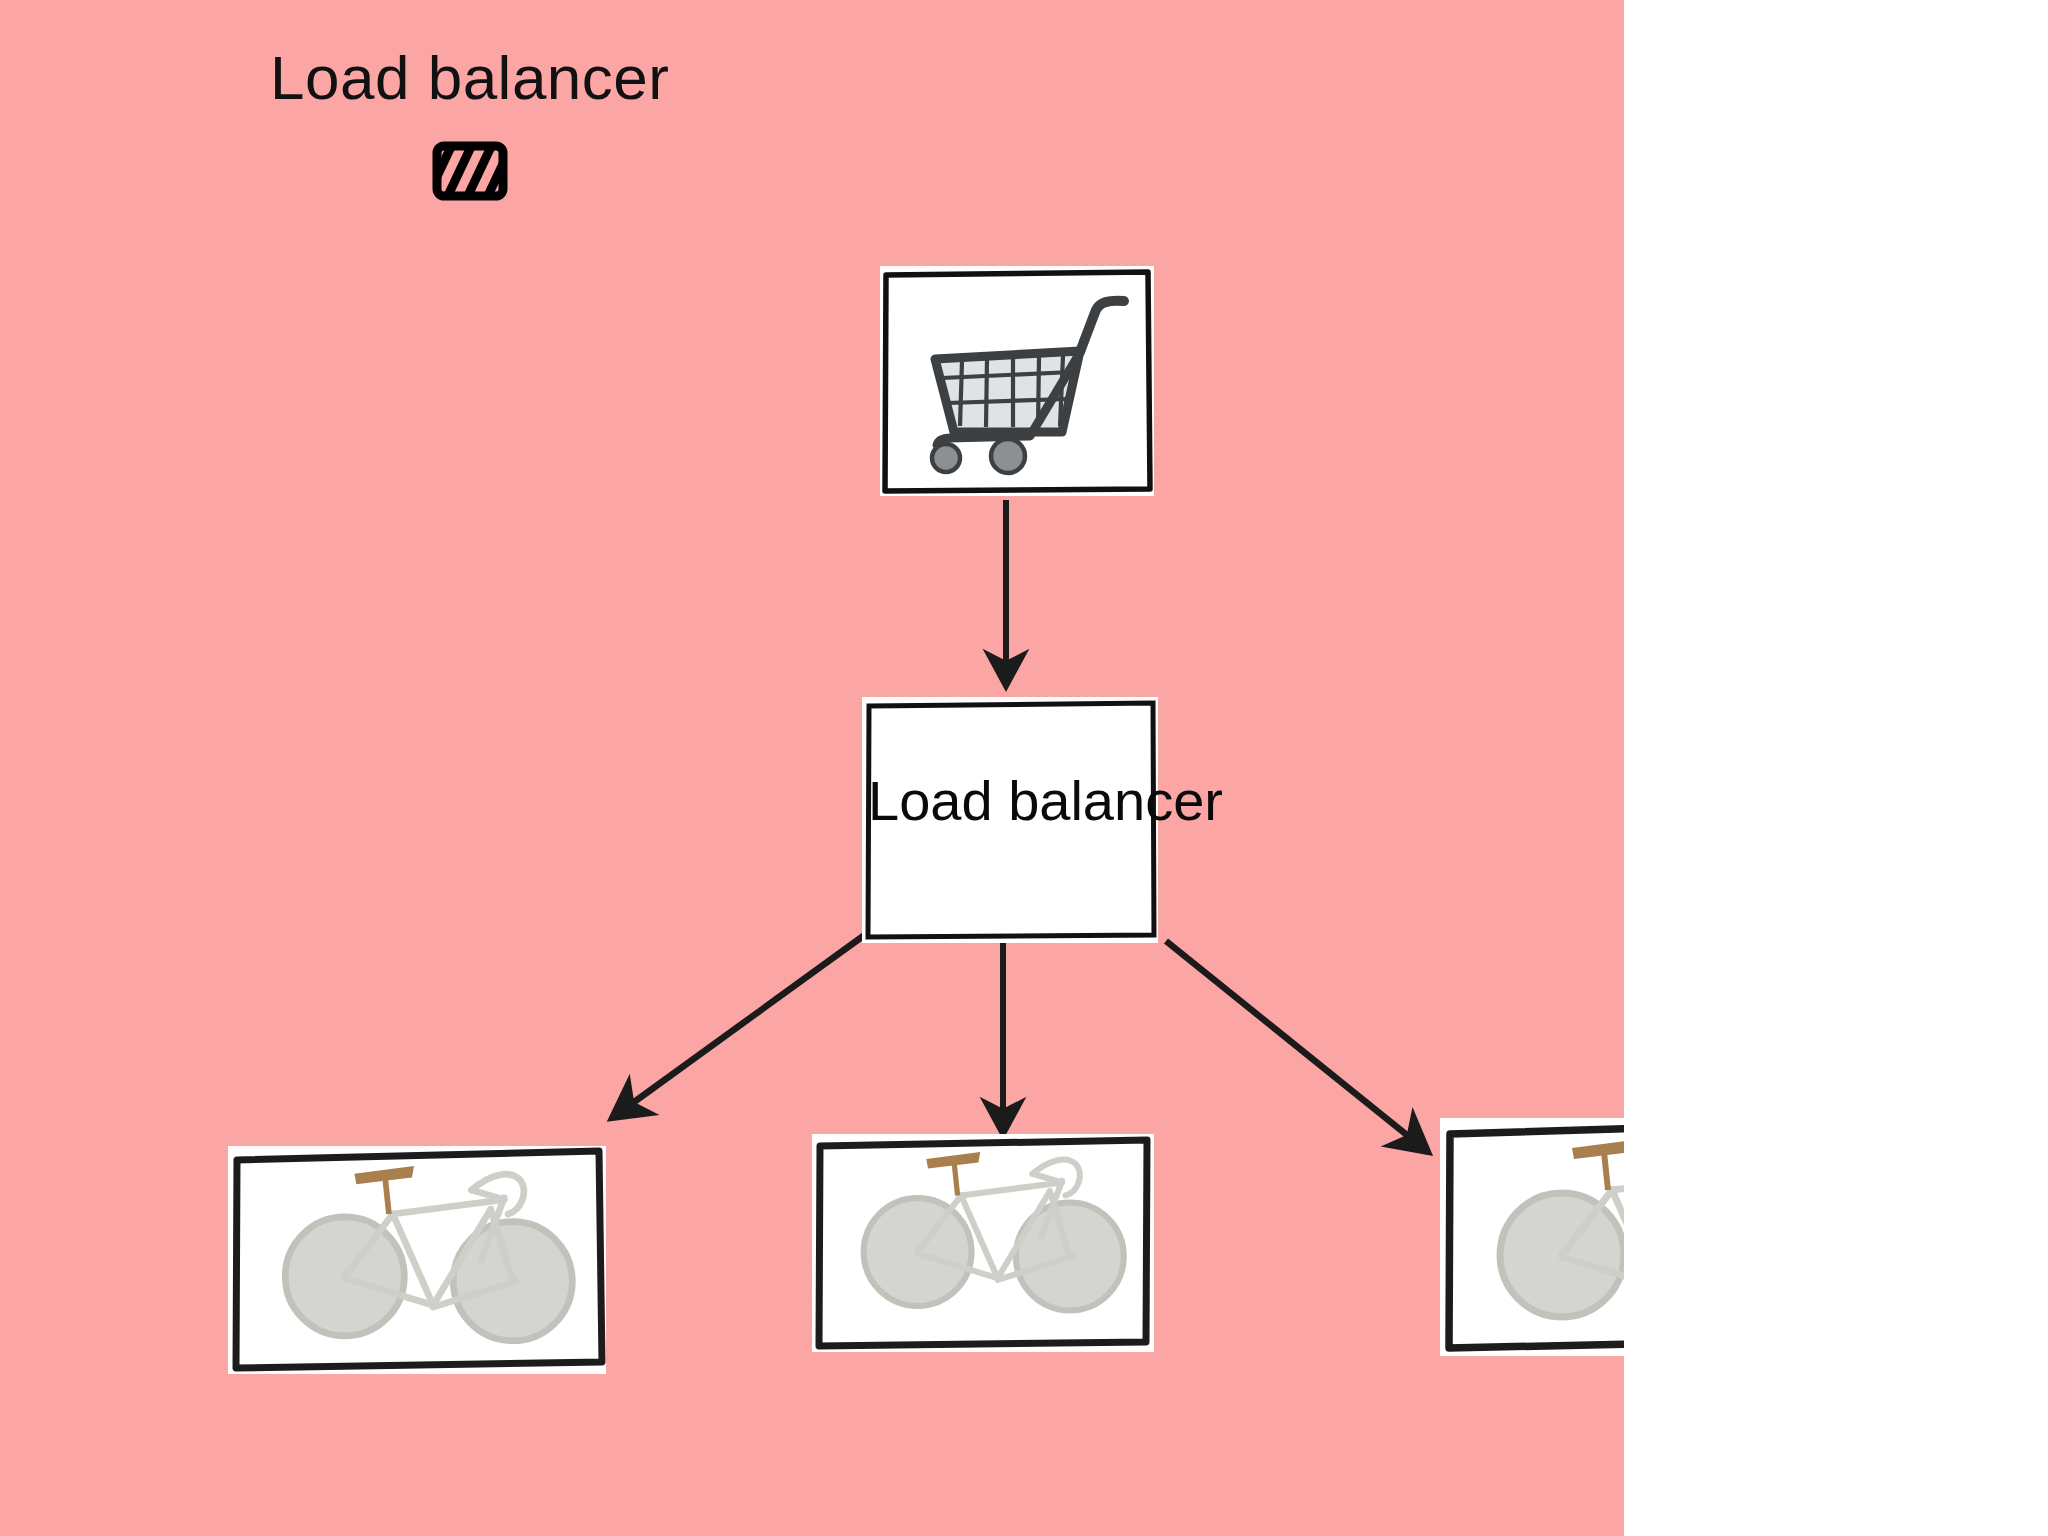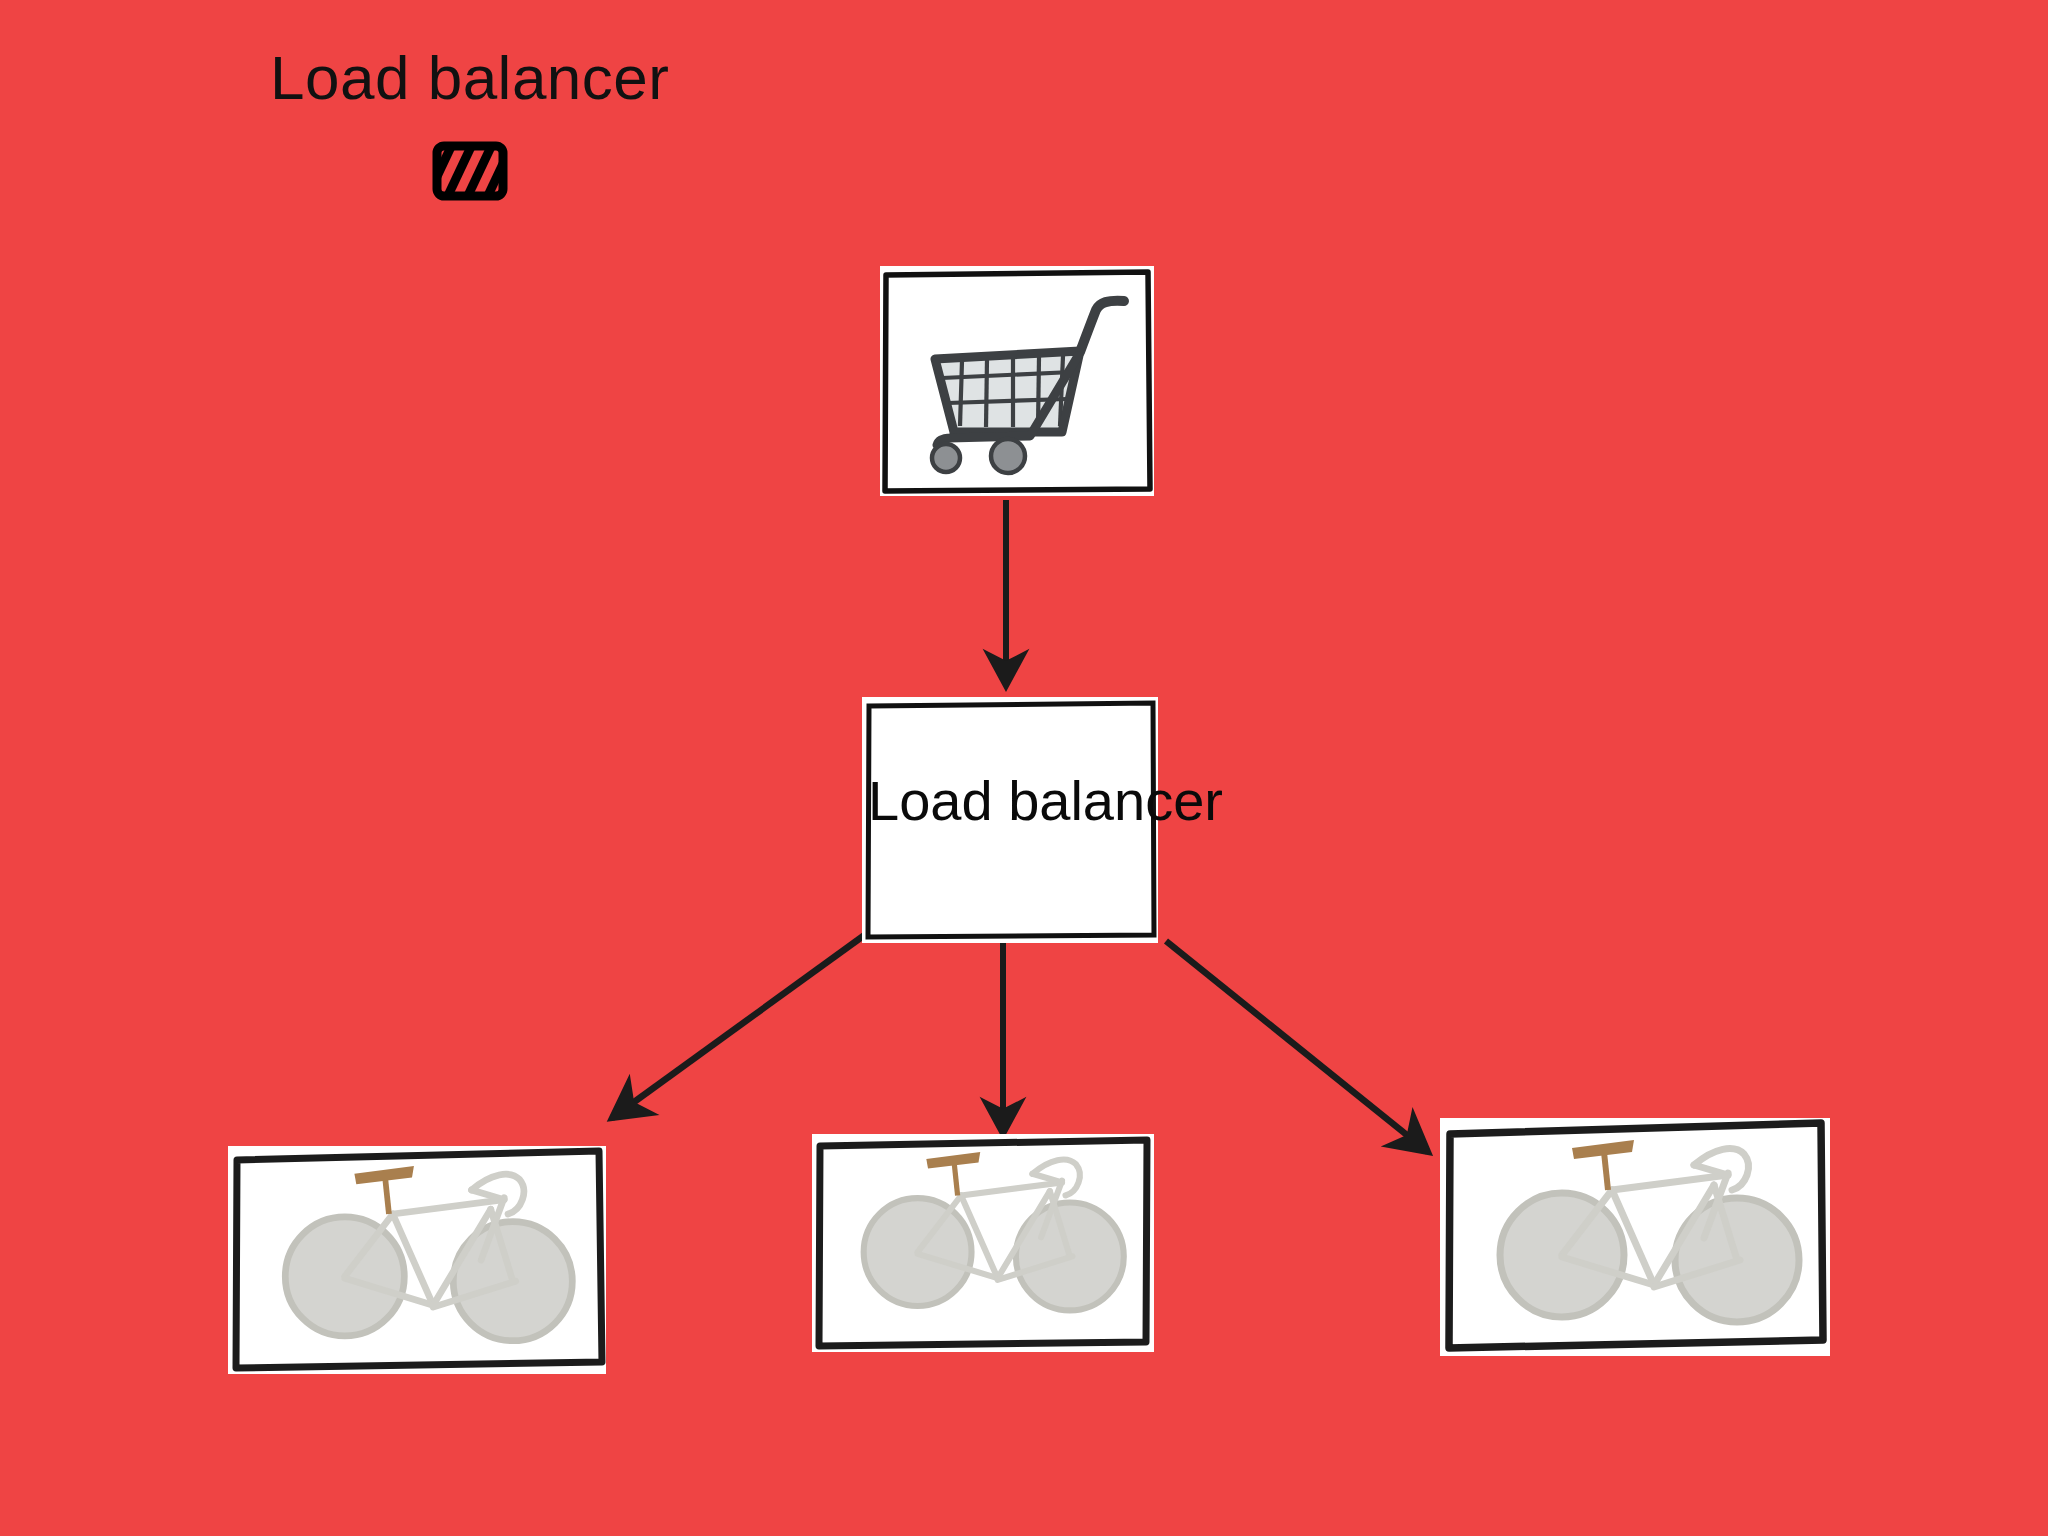--- a/index.html
+++ b/index.html
@@ -2,23 +2,23 @@
 <html><head>
 <meta charset="utf-8">
 <style>
   html, body {
     margin: 0;
     padding: 0;
     background: #ffffff;
   }
   #canvas {
     position: relative;
-    width: 2048px;
+    width: 1624px;
     height: 1536px;
-    background: #ef4444;
+    background: #fca5a5;
     overflow: hidden;
     font-family: "Liberation Sans", sans-serif;
   }
   .legend-title {
     position: absolute;
     left: 270px;
     top: 45px;
     font-size: 62px;
     line-height: 1.05;
     color: #111111;

